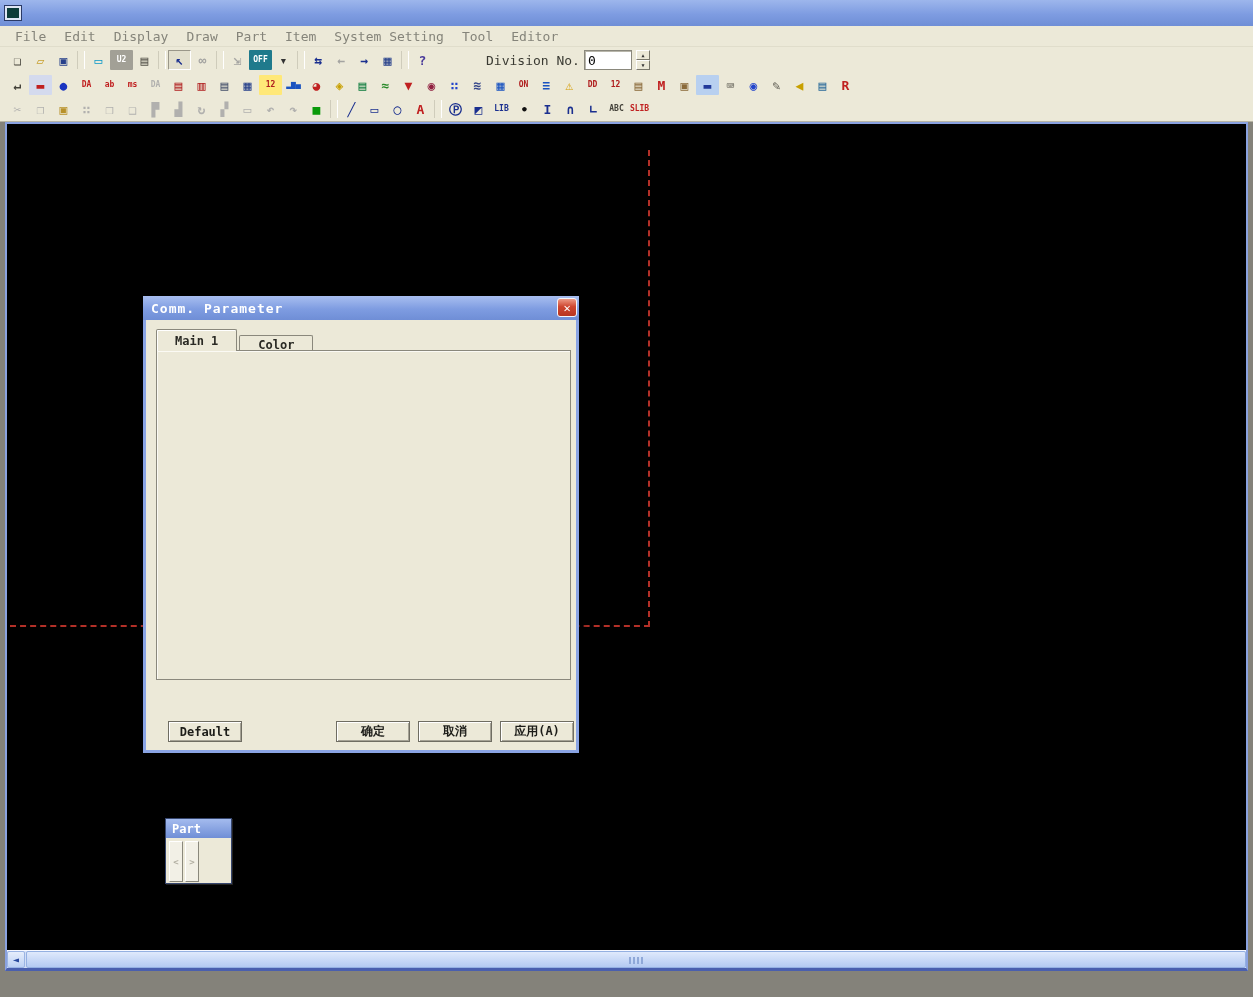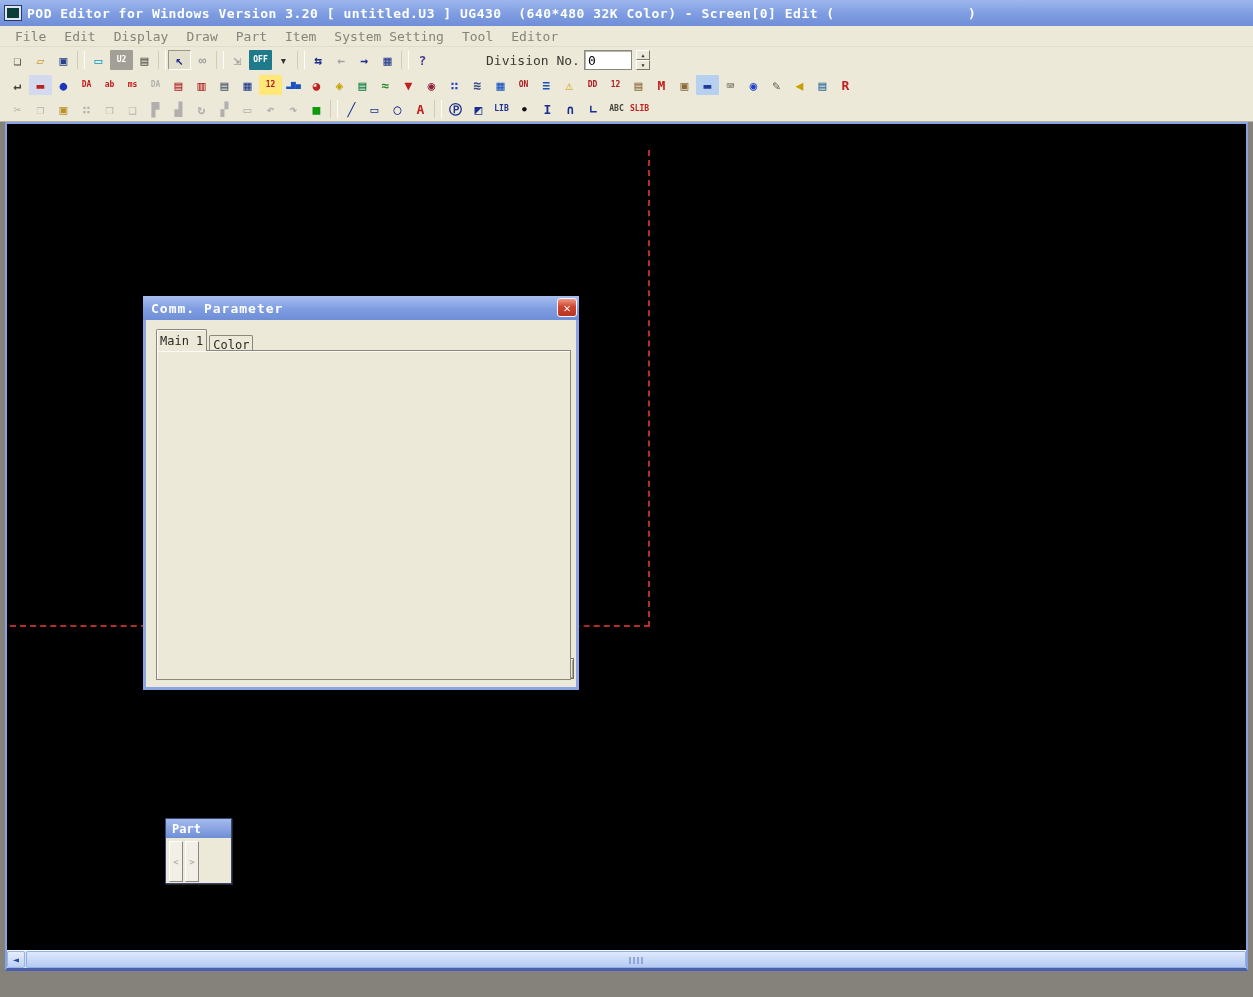--- a/index.html
+++ b/index.html
@@ -65,33 +65,33 @@
   #part-win{position:absolute;left:165px;top:818px;width:67px;height:66px;background:#ece9d8;
     border:1px solid #36466e;box-shadow:1px 1px 0 #222}
   #part-title{height:19px;background:linear-gradient(180deg,#a4bbee,#6f8ed6);color:#fff;font-weight:bold;font-size:12px;
     display:flex;align-items:center;padding-left:6px}
   .part-nav{position:absolute;top:22px;width:14px;height:41px;background:#f2f0e6;border:1px solid;border-color:#fff #8a887c #8a887c #fff;
     color:#b2afa2;font-size:9px;font-weight:bold;display:flex;align-items:center;justify-content:center}
   #part-prev{left:3px}
   #part-next{left:19px}
 
   
-  #dlg{position:absolute;left:143px;top:296px;width:436px;height:394px;background:#ece9d8;
+  #dlg{position:absolute;left:143px;top:296px;width:436px;height:457px;background:#ece9d8;
     border:3px solid #8aa4e4;border-top:none;box-shadow:3px 4px 10px rgba(0,0,0,.55);z-index:10}
   #dlg-title{position:absolute;left:-3px;right:-3px;top:0;height:24px;
     background:linear-gradient(180deg,#a8bef0 0%,#7e9ce1 55%,#6f8ed6 100%);
     display:flex;align-items:center;padding:0 8px}
   #dlg-title .ttl{color:#fff;font-weight:bold;font-size:13px;letter-spacing:1px;white-space:pre}
   #dlg-close{position:absolute;right:2px;top:2px;width:20px;height:19px;border-radius:3px;
     background:linear-gradient(180deg,#ee9a86,#ce4630 45%,#b83520);border:1px solid #f4f6fc;
     color:#fff;font-size:12px;font-weight:bold;display:flex;align-items:center;justify-content:center}
   #dlg-body{position:absolute;left:0;right:0;top:24px;bottom:0;font-size:12px;color:#1c1c18}
 
   .tabrow{position:absolute;left:10px;top:9px;height:22px;display:flex;align-items:flex-end}
-  .tab{padding:2px 3px 3px;font-weight:normal;font-size:12px;background:#ece9d8;color:#2a2a24;
+  .tab{padding:2px 18px 3px;font-weight:bold;font-size:12px;background:#ece9d8;color:#2a2a24;
     border:1px solid #8a887c;border-bottom:none;border-radius:2px 2px 0 0;margin-right:2px;position:relative;top:2px;height:18px}
   .tab.active{top:0;height:22px;padding-top:4px;z-index:3;box-shadow:inset 1px 0 0 #fff,inset 0 1px 0 #fff}
 
   .panel{position:absolute;left:10px;top:30px;width:415px;height:330px;border:1px solid #8a887c;
     box-shadow:inset 1px 1px 0 #fbfaf4;background:#ece9d8;z-index:2}
 
   .flabel{position:absolute;font-weight:bold;font-size:12px;white-space:pre;color:#1c1c18}
   .flabel.off{color:#aaa89a}
 
   .combo{position:absolute;height:20px;background:#fff;border:1px solid #8a887c;box-shadow:inset 1px 1px 0 #b8b6aa;display:flex}
@@ -122,21 +122,20 @@
   .push:nth-child(1){left:22px}
   .push:nth-child(2){left:190px}
   .push:nth-child(3){left:272px}
   .push:nth-child(4){left:354px}
 </style>
 </head>
 <body>
 
 <div id="titlebar">
   <span class="app-ico"></span>
-  <span class="ttl">POD Editor for Windows Version 3.20 [ untitled.U3 ] UG430  (640*480 32K Color) - Screen[0] Edit (                )</span>
 </div>
 
 <div id="topbars">
   <div id="menubar">
       <span class="menu-item">File</span>
       <span class="menu-item">Edit</span>
       <span class="menu-item">Display</span>
       <span class="menu-item">Draw</span>
       <span class="menu-item">Part</span>
       <span class="menu-item">Item</span>

